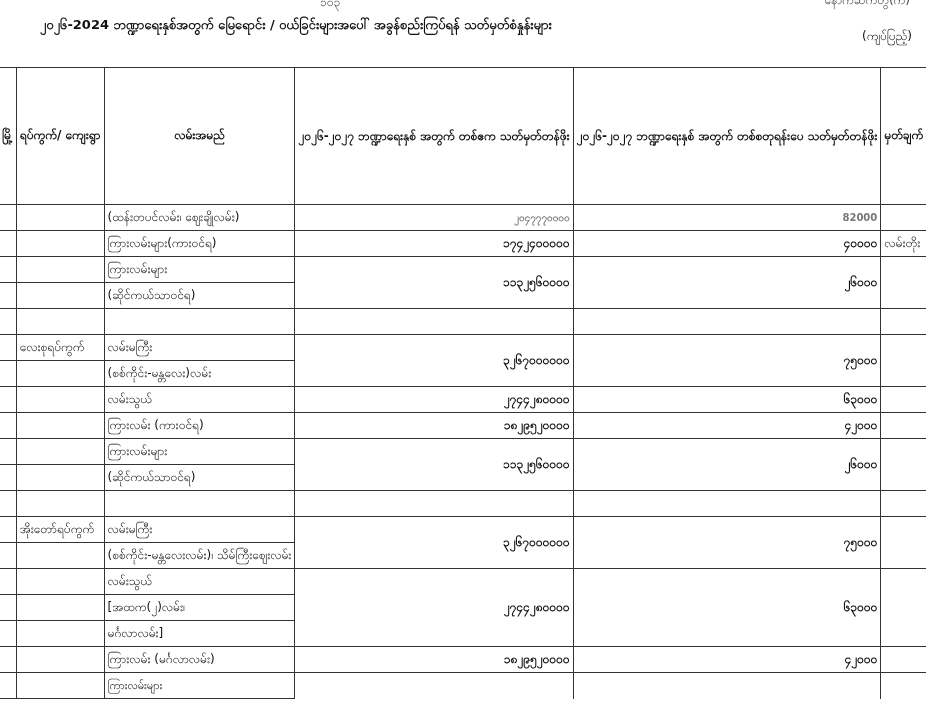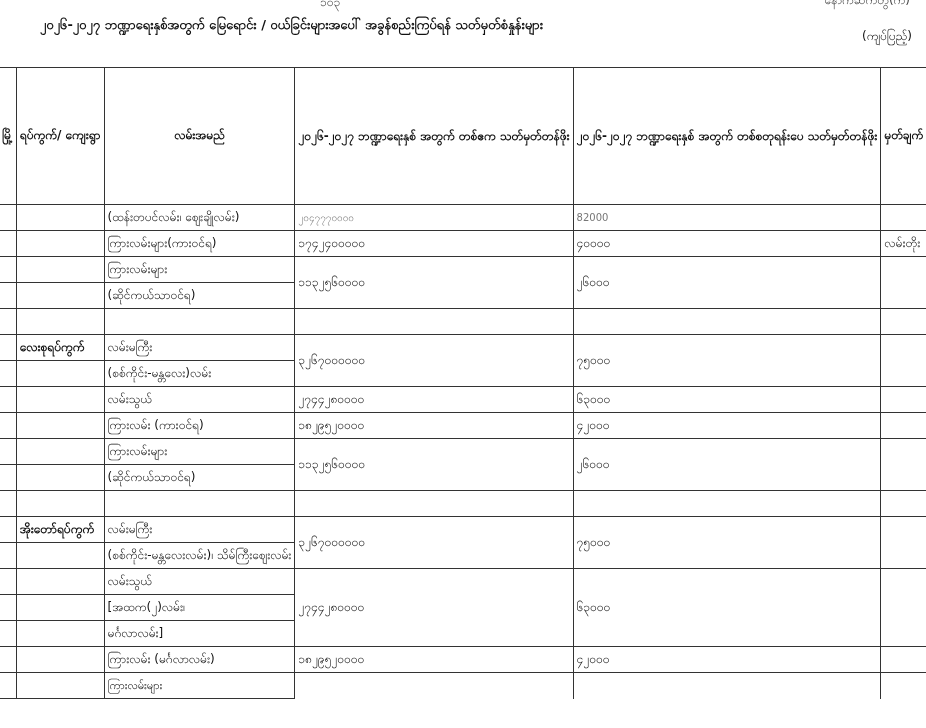--- a/index.html
+++ b/index.html
@@ -33,36 +33,36 @@
       padding: 0 3px;
       height: 25px;
       vertical-align: middle;
       overflow: hidden;
       white-space: nowrap;
     }
     table.grid th {
       height: 136px; font-weight: bold; font-size: 12px;
     }
     th.wrap { white-space: normal; line-height: 22px; text-align: left; }
-    td.num { text-align: left; }
-    td.bold { font-weight: bold; margin-left: 10px; }
+    td.num { text-align: right; font-weight: bold; }
+    td.bold { font-weight: normal; margin-left: 10px; }
     td.cut { color: #777; font-size: 10px; line-height: 6px; vertical-align: top; }
     col.c0 { width: 76px; }
     col.c1 { width: 320px; }
     col.c2 { width: 258px; }
     col.c3 { width: 106px; }
     col.c4 { width: 100px; }
     col.c5 { width: 54px; }
   </style>
 </head>
 <body>
 
 <div class="page-num">၁၀၃</div>
 <div class="top-right">နောက်ဆက်တွဲ(က)</div>
-<div class="title">၂၀၂၆-၂၀၂၇ ဘဏ္ဍာရေးနှစ်အတွက် မြေရောင်း / ဝယ်ခြင်းများအပေါ် အခွန်စည်းကြပ်ရန် သတ်မှတ်စံနှုန်းများ</div>
+<div class="title">၂၀၂၆-2024 ဘဏ္ဍာရေးနှစ်အတွက် မြေရောင်း / ဝယ်ခြင်းများအပေါ် အခွန်စည်းကြပ်ရန် သတ်မှတ်စံနှုန်းများ</div>
 <div class="unit">(ကျပ်ပြည့်)</div>
 
 <table class="grid">
   <colgroup>
     <col class="c0">
       <col class="c1">
       <col class="c2">
       <col class="c3">
       <col class="c4">
       <col class="c5">

